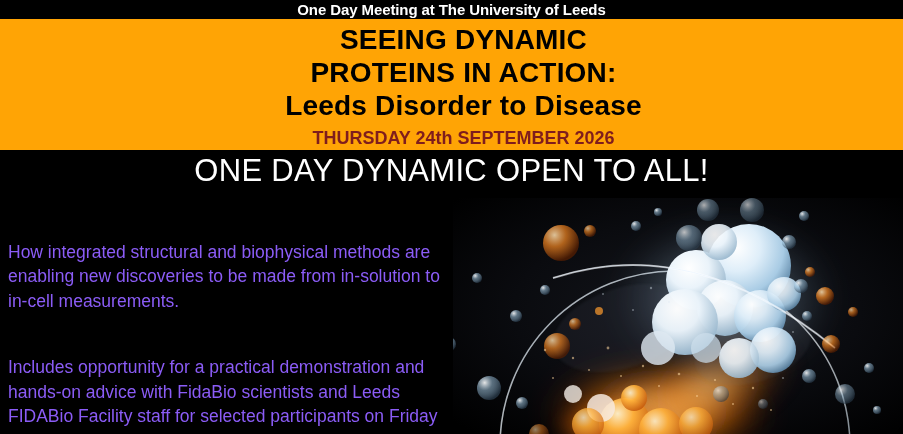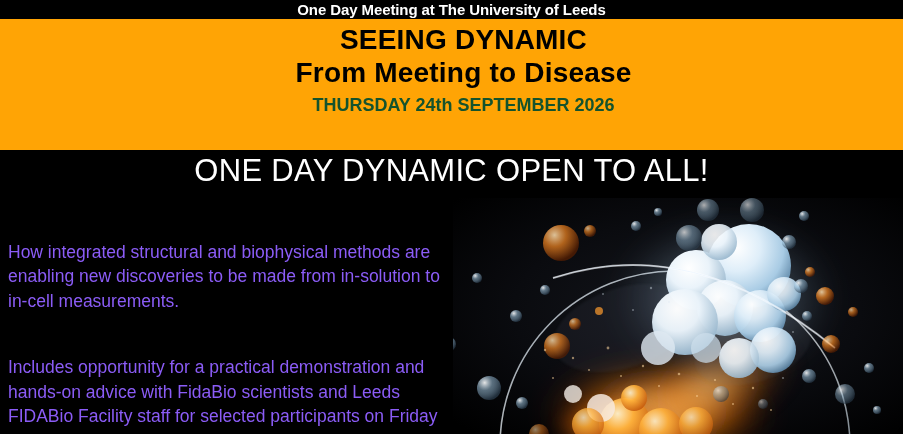--- a/index.html
+++ b/index.html
@@ -63,21 +63,21 @@
     font-size: 28px;
     line-height: 33px;
     letter-spacing: 0.2px;
     white-space: nowrap;
     text-align: center;
   }
   .title-line.l3 {
     font-size: 28px;
   }
   .date-line {
-    color: #14532d;
+    color: #7f1d1d;
     font-weight: bold;
     font-size: 18px;
     line-height: 22px;
     margin-top: 5px;
     letter-spacing: 0px;
     white-space: nowrap;
     text-align: center;
   }
 
   
@@ -133,21 +133,22 @@
 <body>
 
 <div class="poster">
 
   <div class="top-strip">
     <span class="top-strip-text">One Day Meeting at The University of Leeds</span>
   </div>
 
   <div class="orange-band">
     <div class="title-line l1">SEEING DYNAMIC</div>
-    <div class="title-line l3">From Meeting to Disease</div>
+    <div class="title-line l2">PROTEINS IN ACTION:</div>
+    <div class="title-line l3">Leeds Disorder to Disease</div>
     <div class="date-line">THURSDAY 24th SEPTEMBER 2026</div>
   </div>
 
   <div class="headline">ONE DAY DYNAMIC OPEN TO ALL!</div>
 
   <div class="body-col">
     <p class="body-para">How integrated structural and biophysical methods are enabling new discoveries to be made from in-solution to in-cell measurements.</p>
     <p class="body-para">Includes opportunity for a practical demonstration and hands-on advice with FidaBio scientists and Leeds FIDABio Facility staff for selected participants on Friday 25th September 2026</p>
   </div>
 

